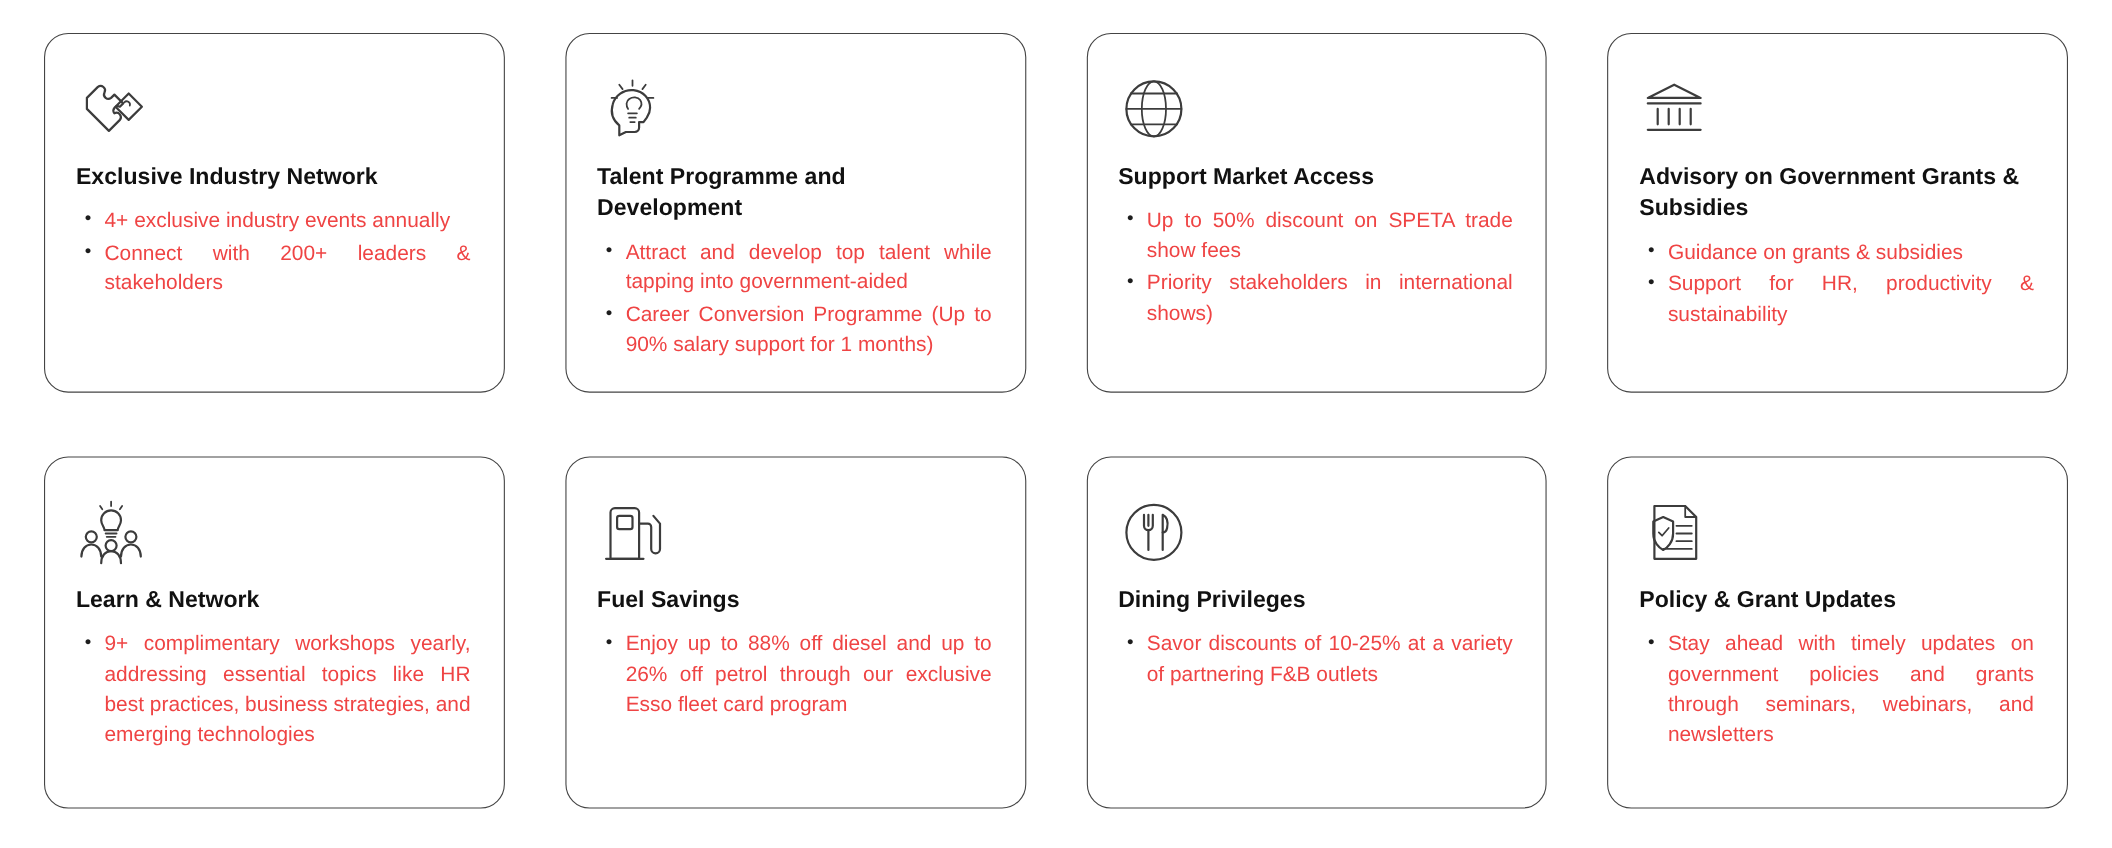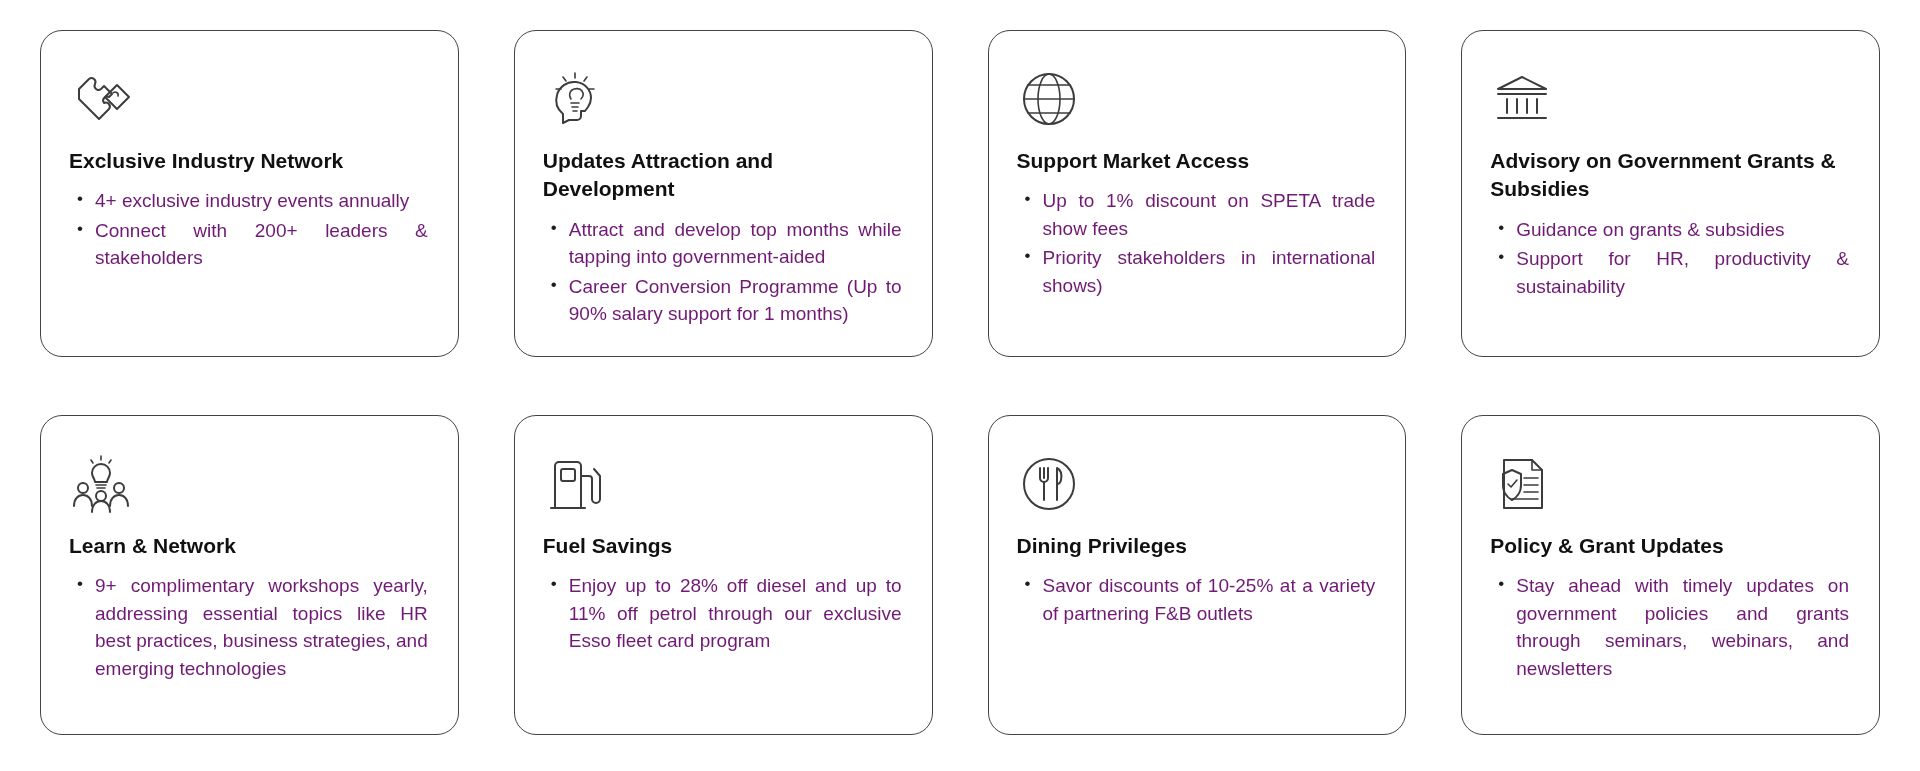--- a/index.html
+++ b/index.html
@@ -57,21 +57,21 @@
   }
   ul.card-list {
     margin: 8px 0 0 0;
     padding-left: 30px;
     list-style: none;
   }
   ul.card-list li {
     position: relative;
     font-size: 19px;
     line-height: 1.45;
-    color: #701a75;
+    color: #ef4444;
     text-align: justify;
     text-justify: inter-word;
     margin-bottom: 2px;
     padding-right: 4px;
   }
   ul.card-list li::before {
     content: "\2022";
     position: absolute;
     left: -18px;
     top: 0;
@@ -117,39 +117,39 @@
 
     <div class="card">
       <div class="card-icon">
         <svg width="64" height="64" viewBox="0 0 64 64">
           <path class="stroke-thin" d="M32 6 v5 M20 10 l3 4 M44 10 l-3 4 M13 22 h5 M51 22 h-5"></path>
           <path class="stroke" d="M20 56 v-9 c-6 -5 -8 -12 -6 -19 c2 -8 10 -14 19 -13 c9 1 15 8 15 16 c0 3 -1 6 -3 9 l-3 4 h-4 v5 a4 4 0 0 1 -4 4 h-8 z"></path>
           <path class="stroke-thin" d="M28 36 h8 M29 40 h6 M30 44 h4"></path>
           <path class="stroke-thin" d="M28 32 c-2 -3 -2 -7 1 -9 c3 -2 8 -2 10 1 c2 3 1 6 -1 8"></path>
         </svg>
       </div>
-      <div class="card-title">Updates Attraction and Development</div>
-      <ul class="card-list">
-        <li>Attract and develop top months while tapping into government-aided</li>
+      <div class="card-title">Talent Programme and Development</div>
+      <ul class="card-list">
+        <li>Attract and develop top talent while tapping into government-aided</li>
         <li>Career Conversion Programme (Up to 90% salary support for 1 months)</li>
       </ul>
     </div>
 
     <div class="card">
       <div class="card-icon">
         <svg width="64" height="64" viewBox="0 0 64 64">
           <circle class="stroke" cx="32" cy="32" r="25"></circle>
           <ellipse class="stroke-thin" cx="32" cy="32" rx="11" ry="25"></ellipse>
           <line class="stroke-thin" x1="7" y1="32" x2="57" y2="32"></line>
           <path class="stroke-thin" d="M11 18 h42 M11 46 h42"></path>
         </svg>
       </div>
       <div class="card-title">Support Market Access</div>
       <ul class="card-list">
-        <li>Up to 1% discount on SPETA trade show fees</li>
+        <li>Up to 50% discount on SPETA trade show fees</li>
         <li>Priority stakeholders in international shows)</li>
       </ul>
     </div>
 
     <div class="card">
       <div class="card-icon">
         <svg width="64" height="64" viewBox="0 0 64 64">
           <path class="stroke" d="M8 22 L32 10 L56 22 z"></path>
           <line class="stroke" x1="8" y1="27" x2="56" y2="27"></line>
           <line class="stroke" x1="17" y1="32" x2="17" y2="46"></line>
@@ -194,21 +194,21 @@
       <div class="card-icon">
         <svg width="64" height="64" viewBox="0 0 64 64">
           <path class="stroke" d="M12 56 V14 a4 4 0 0 1 4 -4 h18 a4 4 0 0 1 4 4 v42 z"></path>
           <rect class="stroke" x="18" y="17" width="14" height="12" rx="2"></rect>
           <line class="stroke" x1="8" y1="56" x2="42" y2="56"></line>
           <path class="stroke" d="M38 24 h8 a3 3 0 0 1 3 3 v20 a4 4 0 0 0 4 4 a4 4 0 0 0 4 -4 V24 l-6 -7"></path>
         </svg>
       </div>
       <div class="card-title">Fuel Savings</div>
       <ul class="card-list">
-        <li>Enjoy up to 28% off diesel and up to 11% off petrol through our exclusive Esso fleet card program</li>
+        <li>Enjoy up to 88% off diesel and up to 26% off petrol through our exclusive Esso fleet card program</li>
       </ul>
     </div>
 
     <div class="card">
       <div class="card-icon">
         <svg width="64" height="64" viewBox="0 0 64 64">
           <circle class="stroke" cx="32" cy="32" r="25"></circle>
           <path class="stroke" d="M23 16 v10 a4 4 0 0 0 8 0 v-10 M27 16 v10"></path>
           <line class="stroke" x1="27" y1="30" x2="27" y2="48"></line>
           <path class="stroke" d="M40 16 c4 2 5 7 4 12 c-0.6 3 -2 4 -4 4 z"></path>

